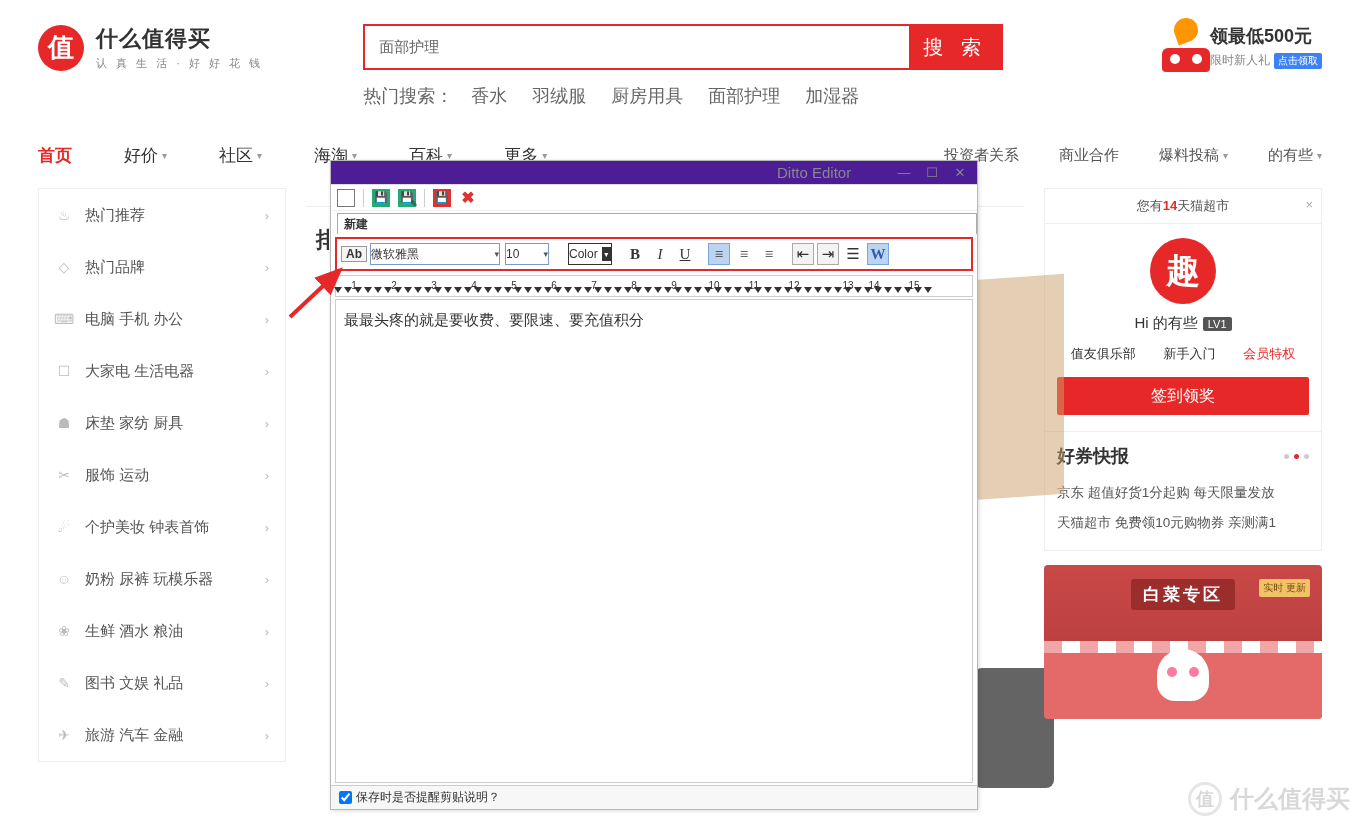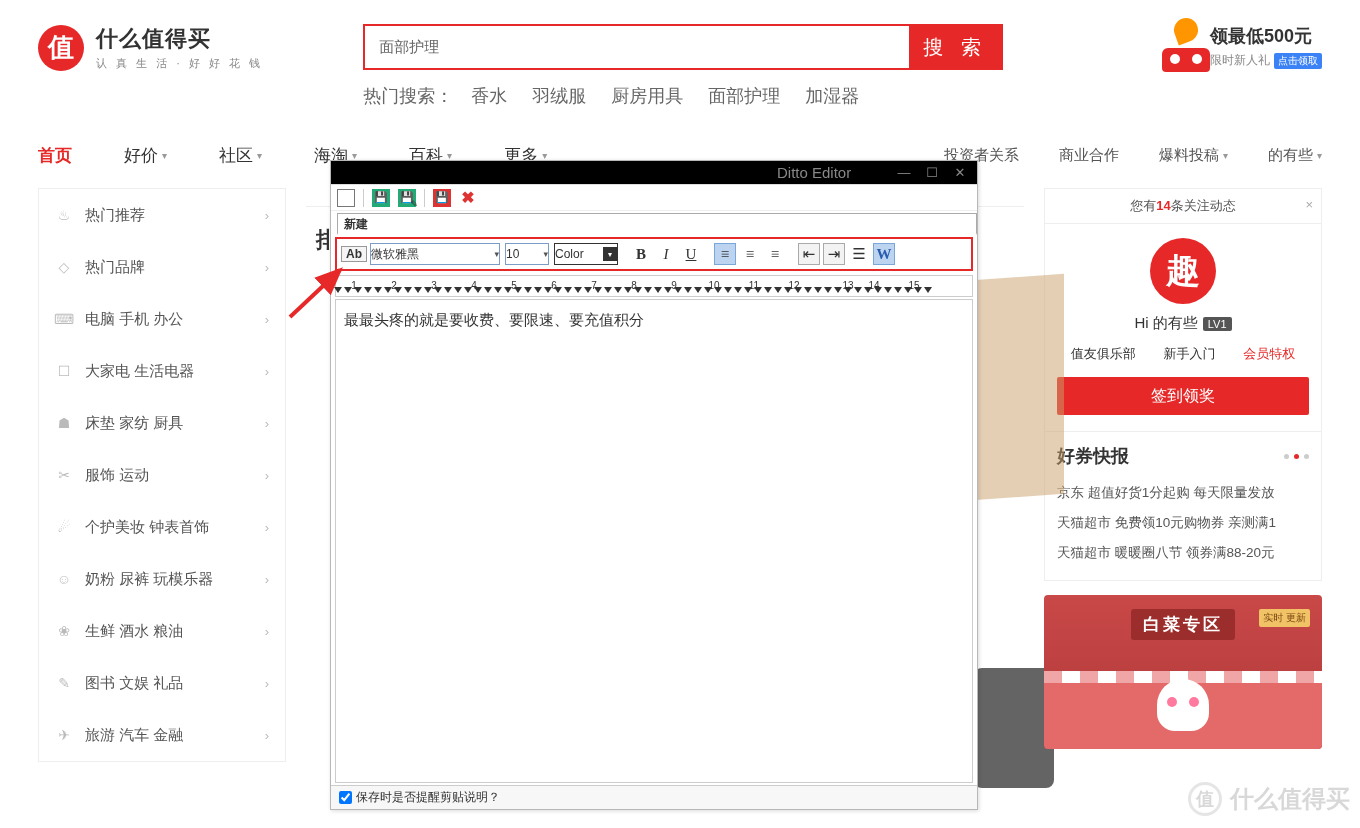--- a/index.html
+++ b/index.html
@@ -70,41 +70,41 @@
 .shop{position:absolute;bottom:0;left:0;right:0;height:70px;background:#e46a6a}
 .shop:before{content:"";position:absolute;top:-8px;left:0;right:0;height:12px;background:repeating-linear-gradient(90deg,#f0a6a6 0 18px,#fff 18px 36px)}
 .rank{display:flex;align-items:center;gap:30px;padding:18px 10px;margin-top:18px;font-size:18px;border-top:1px solid #eee}
 .rank-title{font-size:22px;font-weight:bold}
 .rank .on{color:#e62828;font-weight:bold}
 .watermark{position:absolute;right:10px;bottom:12px;display:flex;align-items:center;gap:8px;opacity:.25;font-size:24px;font-weight:bold;color:#666}
 .wm-badge{width:34px;height:34px;border-radius:50%;border:3px solid #999;display:flex;align-items:center;justify-content:center;font-size:18px}
 .arrow{position:absolute;left:285px;top:262px;z-index:30;pointer-events:none}
 
 .ditto{position:absolute;left:330px;top:160px;width:648px;height:650px;background:#fff;border:1px solid #b8b8b8;z-index:20;box-shadow:1px 1px 4px rgba(0,0,0,.15);display:flex;flex-direction:column;font-family:Tahoma,Arial,sans-serif}
-.tbar{height:24px;background:#000000;display:flex;align-items:center;justify-content:flex-end;padding:0 6px;gap:6px;color:#888;font-size:13px;border-bottom:1px solid #ddd}
+.tbar{height:24px;background:#4c1d95;display:flex;align-items:center;justify-content:flex-end;padding:0 6px;gap:6px;color:#888;font-size:13px;border-bottom:1px solid #ddd}
 .tbar-title{margin-right:auto;padding-left:440px;color:#888;font-size:15px}
 .wbtn{width:22px;text-align:center;cursor:pointer}
 .row1{height:26px;display:flex;align-items:center;padding:0 6px;gap:8px;border-bottom:1px solid #eee}
 .ico{width:18px;height:18px;display:flex;align-items:center;justify-content:center;font-size:13px;cursor:pointer}
 .i-new{border:1px solid #777}
 .i-save{background:#2a7;color:#fff;font-size:11px}
 .i-savep{background:#2a7;color:#fff;position:relative;font-size:11px}
 .i-savep:after{content:"✎";position:absolute;right:-2px;bottom:-2px;font-size:9px;color:#333}
 .i-savex{background:#d33;color:#fff;font-size:11px}
 .i-close{color:#d33;font-weight:bold;font-size:16px}
 .sep{width:1px;height:18px;background:#ccc}
 .tablabel{font-size:12px;font-weight:bold;padding:2px 6px 0;display:inline-block;border:1px solid #aaa;border-bottom:2px solid #fff;margin-left:6px;margin-top:2px;background:#fff;position:relative;z-index:2}
 .row2wrap{border:2px solid #e62828;margin:2px 4px 0}
 .row2{height:30px;display:flex;align-items:center;padding:0 4px;gap:3px}
 .btnAb{border:1px solid #999;padding:0 4px;font-size:12px;font-weight:bold;cursor:pointer;background:#f5f5f5}
 .combo{border:1px solid #7a9cc6;height:22px;display:flex;align-items:center;padding:0 0;font-size:12px;background:#fff;cursor:pointer}
 .combo .cv{flex:1}
 .combo .ar{font-size:9px;color:#555;margin-left:4px}
 .font{width:130px}.size{width:44px;margin-left:2px}
-.color{width:64px;border-color:#333;margin-left:2px}
+.color{width:44px;border-color:#333;margin-left:16px}
 .color .ar{background:#333;color:#fff;width:14px;height:14px;display:flex;align-items:center;justify-content:center;font-size:8px}
 .fmt{width:22px;height:22px;display:flex;align-items:center;justify-content:center;font-family:"Times New Roman",serif;cursor:pointer;font-size:15px}
 .fmt.b{font-weight:bold}.fmt.i{font-style:italic}.fmt.u{text-decoration:underline}
 .fmt.sel{background:#bcd4ef;border:1px solid #7aa7d9}
 .fmt.box{border:1px solid #aaa;background:#f3f3f3}
 .fmt.w{color:#2a5db0;font-weight:bold}
 .ruler{height:22px;background:#fff;border:1px solid #ccc;margin:4px 4px 0;position:relative;font-size:10px}
 .ruler .lb{position:absolute;top:4px;font-size:10px;transform:translateX(-50%)}
 .ruler .mk{position:absolute;top:11px;width:0;height:0;border-left:4px solid transparent;border-right:4px solid transparent;border-top:6px solid #333}
 .editor{flex:1;padding:8px;font-size:15px;line-height:1.6;overflow:auto;border:1px solid #ccc;margin:2px 4px}
@@ -281,21 +281,21 @@
     <div class="rank">
       <span class="rank-title">排行榜</span>
       <span class="on">好价</span>
       <span>社区</span>
       <span>达</span>
     </div>
   </div>
 
   <div class="rightcol">
     <div class="notice">
-      <span>您有</span><b>14</b><span>条关注动态</span>
+      <span>您有</span><b>14</b><span>天猫超市</span>
       <span class="notice-x">×</span>
     </div>
     <div class="user">
       <div class="avatar">趣</div>
       <div class="user-hi"><span>Hi 的有些</span><span class="lv">LV1</span></div>
       <div class="user-links">
         <span>值友俱乐部</span>
         <span>新手入门</span>
         <span class="vip">会员特权</span>
       </div>
@@ -306,21 +306,20 @@
         <span class="coupon-title">好券快报</span>
         <span class="dots">
             <span class="dot"></span>
             <span class="dot on"></span>
             <span class="dot"></span>
           </span>
       </div>
       <ul>
         <li>京东 超值好货1分起购 每天限量发放</li>
         <li>天猫超市 免费领10元购物券 亲测满1</li>
-        <li>天猫超市 暖暖圈八节 领券满88-20元</li>
       </ul>
     </div>
     <div class="banner">
       <div class="banner-t">白菜专区</div>
       <div class="banner-tag">实时
 更新</div>
       <div class="shop"></div>
       <div class="ghost"></div>
     </div>
   </div>

